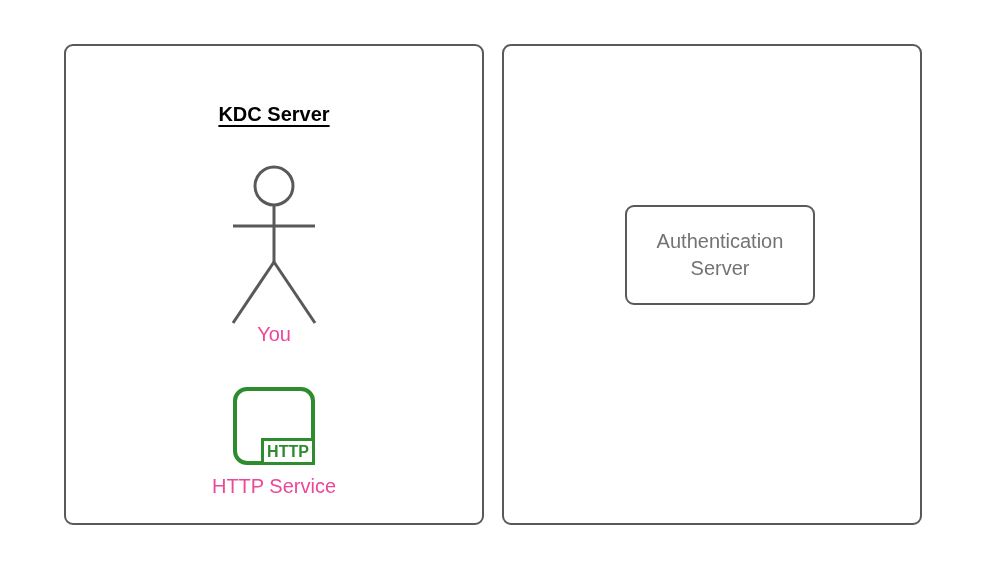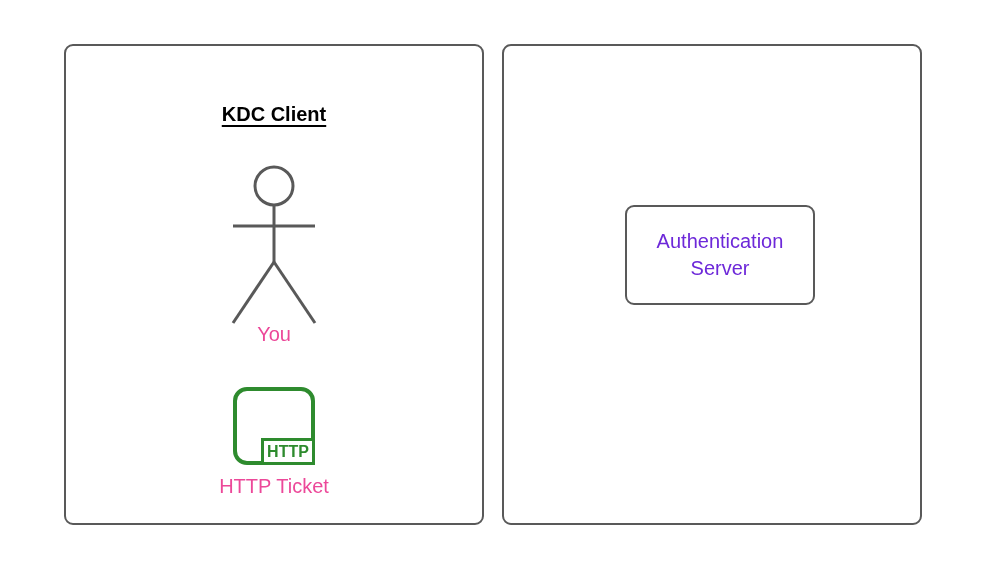--- a/index.html
+++ b/index.html
@@ -115,48 +115,48 @@
     align-items: center;
     justify-content: center;
   }
   .server-box-1 { top: 205px; }
   .server-box-2 { top: 385px; }
   .server-box .server-label {
     width: 162px;
     text-align: center;
     font-size: 20px;
     line-height: 27px;
-    color: #6d28d9;
+    color: #737373;
   }
 </style>
 </head>
 <body>
 
 <div class="canvas">
 
   <div class="panel panel-left"></div>
 
-  <div class="panel-title title-left">KDC Client</div>
+  <div class="panel-title title-left">KDC Server</div>
 
   <svg class="actor-svg" width="86" height="160" viewBox="0 0 86 160">
     <circle cx="43" cy="21" r="19" fill="none" stroke="#595959" stroke-width="3"></circle>
     <line x1="43" y1="40" x2="43" y2="97" stroke="#595959" stroke-width="3"></line>
     <line x1="2" y1="61" x2="84" y2="61" stroke="#595959" stroke-width="3"></line>
     <line x1="43" y1="97" x2="2" y2="158" stroke="#595959" stroke-width="3"></line>
     <line x1="43" y1="97" x2="84" y2="158" stroke="#595959" stroke-width="3"></line>
   </svg>
 
   <div class="diagram-label you-label">You</div>
 
   <div class="http-icon">
     <div class="http-square"></div>
     <div class="http-badge">HTTP</div>
   </div>
 
-  <div class="diagram-label service-label">HTTP Ticket</div>
+  <div class="diagram-label service-label">HTTP Service</div>
 
   <div class="panel panel-right"></div>
 
 
   <div class="server-box server-box-1">
     <div class="server-label">Authentication Server</div>
   </div>
 
 
 </div>

